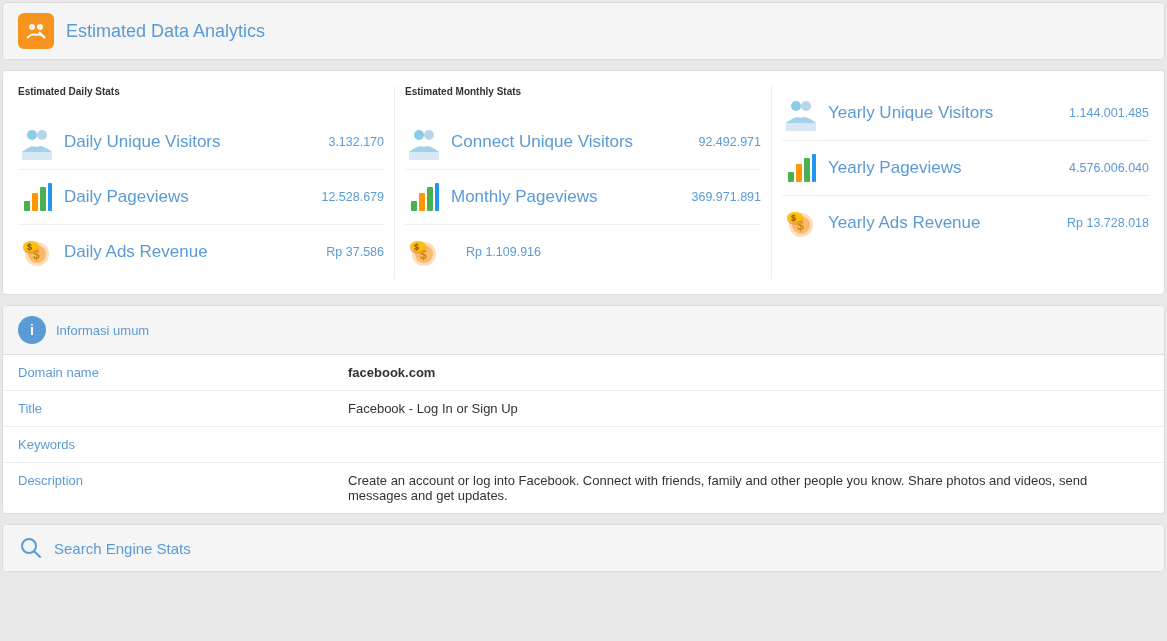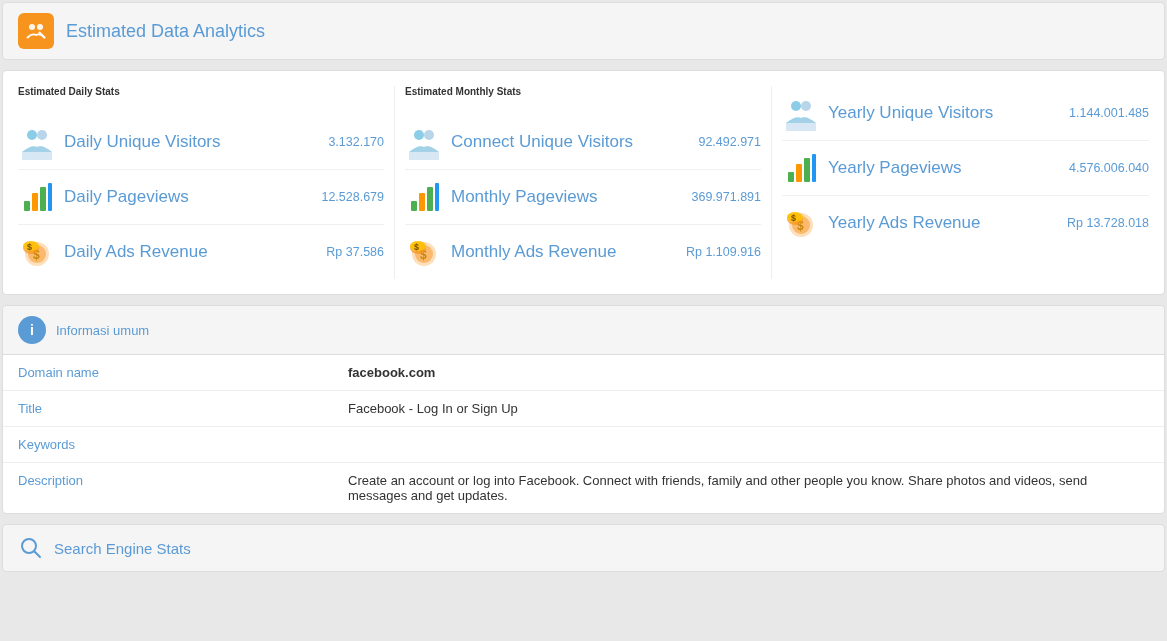--- a/index.html
+++ b/index.html
@@ -294,21 +294,20 @@
           <div class="stat-icon">
             <svg width="36" height="36" viewBox="0 0 36 36">
               <circle cx="18" cy="20" r="12" fill="#f7941d" opacity="0.3"></circle>
               <circle cx="18" cy="20" r="9" fill="#f7941d" opacity="0.5"></circle>
               <text x="14" y="25" font-size="12" fill="#c8860a" font-weight="bold">$</text>
               <ellipse cx="12" cy="14" rx="8" ry="6" fill="#f7941d" opacity="0.7"></ellipse>
               <ellipse cx="12" cy="12" rx="8" ry="5" fill="#ffc107" opacity="0.9"></ellipse>
               <text x="8" y="16" font-size="9" fill="#7a5000" font-weight="bold">$</text>
             </svg>
           </div>
-          <span class="stat-label">Monthly Ads Revenue</span>
           <span class="stat-value rp">Rp 1.109.916</span>
         </div>
       </div>
 
       <div class="stats-column">
 
         <div class="stat-row">
           <div class="stat-icon">
             <svg width="36" height="36" viewBox="0 0 36 36">
               <circle cx="13" cy="11" r="5" fill="#7ec8e3" opacity="0.9"></circle>

